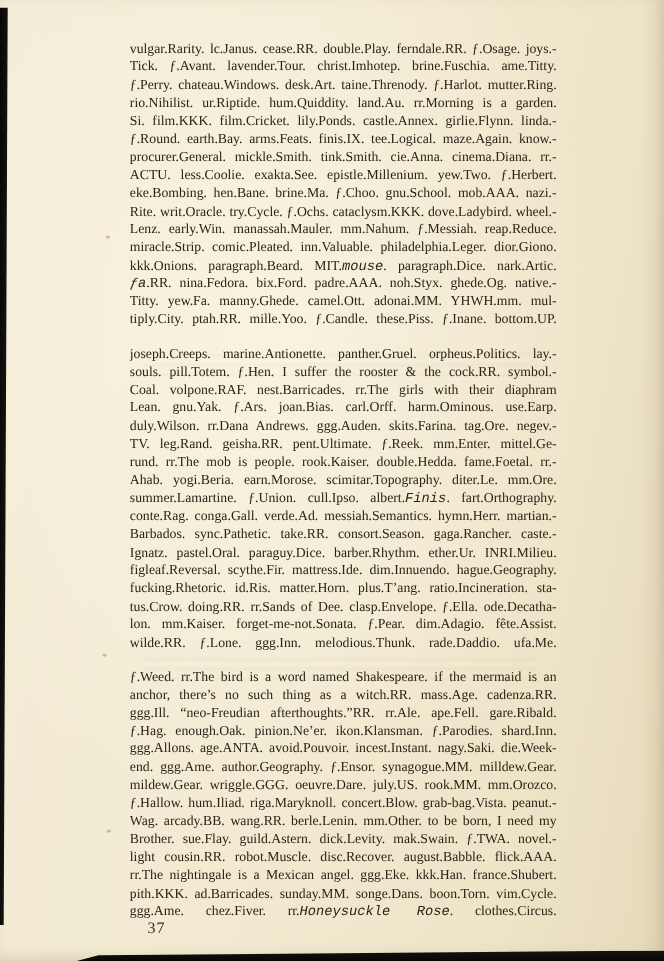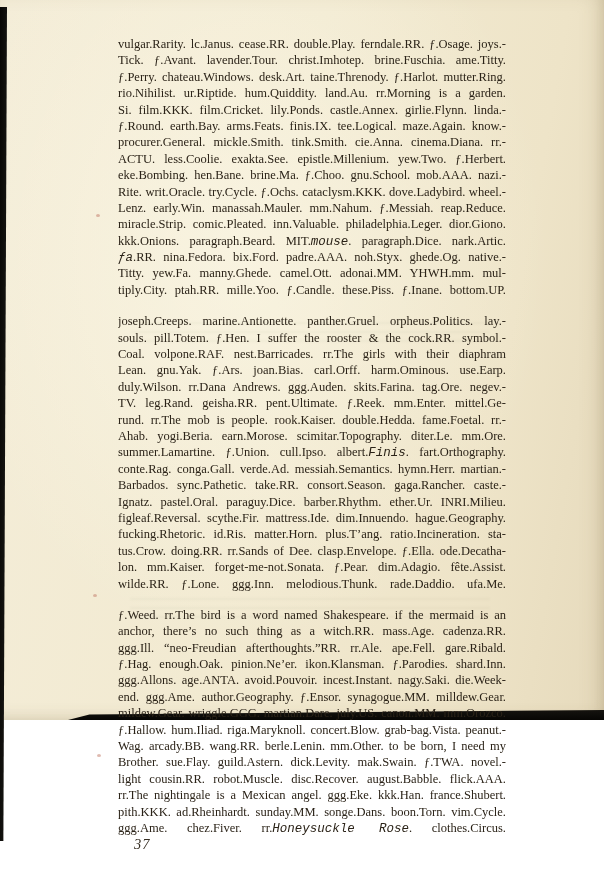--- a/index.html
+++ b/index.html
@@ -6,21 +6,21 @@
     margin: 0;
     padding: 0;
     width: 604px;
     height: 874px;
     overflow: hidden;
     font-family: "Liberation Serif", "DejaVu Serif", serif;
   }
   .page {
     position: relative;
     width: 604px;
-    height: 720px;
+    height: 874px;
     background:
       radial-gradient(ellipse at 40% 35%, rgba(255,252,238,0.5) 0%, rgba(255,252,238,0) 60%),
       linear-gradient(100deg, #f4edd8 0%, #f2ead1 45%, #eee4c8 78%, #e6dabc 100%);
     box-shadow: inset -14px 0 22px -14px rgba(120,100,60,0.35), inset 0 -10px 18px -12px rgba(120,100,60,0.3);
   }
   .scan-edge-left {
     position: absolute;
     left: 0;
     top: 7px;
     width: 7px;
@@ -56,21 +56,20 @@
     white-space: normal;
   }
   .line i { font-style: italic; font-family: Liberation Mono, monospace; }
   .page-number {
     position: absolute;
     left: 134px;
     top: 836px;
     font-size: 14.5px;
     letter-spacing: 1px;
     color: #332b20;
-    font-style: italic;
   }
   .ghosting-artifact {
     position: absolute;
     left: 130px;
     width: 360px;
     height: 26px;
     background: repeating-linear-gradient(to bottom, rgba(110,120,90,0.16) 0 2px, rgba(110,120,90,0) 2px 9px);
     filter: blur(1.2px);
     opacity: 0.35;
   }
@@ -140,25 +139,25 @@
         <div class="line"><span>lon. mm.Kaiser. forget-me-not.Sonata. ƒ.Pear. dim.Adagio. fête.Assist.</span></div>
         <div class="line"><span>wilde.RR. ƒ.Lone. ggg.Inn. melodious.Thunk. rade.Daddio. ufa.Me.</span></div>
       </div>
       <div class="para">
         <div class="line"><span>ƒ.Weed. rr.The bird is a word named Shakespeare. if the mermaid is an</span></div>
         <div class="line"><span>anchor, there’s no such thing as a witch.RR. mass.Age. cadenza.RR.</span></div>
         <div class="line"><span>ggg.Ill. “neo-Freudian afterthoughts.”RR. rr.Ale. ape.Fell. gare.Ribald.</span></div>
         <div class="line"><span>ƒ.Hag. enough.Oak. pinion.Ne’er. ikon.Klansman. ƒ.Parodies. shard.Inn.</span></div>
         <div class="line"><span>ggg.Allons. age.ANTA. avoid.Pouvoir. incest.Instant. nagy.Saki. die.Week-</span></div>
         <div class="line"><span>end. ggg.Ame. author.Geography. ƒ.Ensor. synagogue.MM. milldew.Gear.</span></div>
-        <div class="line"><span>mildew.Gear. wriggle.GGG. martian.Dare. july.US. canon.MM. mm.Orozco.</span></div>
+        <div class="line"><span>mildew.Gear. wriggle.GGG. oeuvre.Dare. july.US. rook.MM. mm.Orozco.</span></div>
         <div class="line"><span>ƒ.Hallow. hum.Iliad. riga.Maryknoll. concert.Blow. grab-bag.Vista. peanut.-</span></div>
         <div class="line"><span>Wag. arcady.BB. wang.RR. berle.Lenin. mm.Other. to be born, I need my</span></div>
         <div class="line"><span>Brother. sue.Flay. guild.Astern. dick.Levity. mak.Swain. ƒ.TWA. novel.-</span></div>
         <div class="line"><span>light cousin.RR. robot.Muscle. disc.Recover. august.Babble. flick.AAA.</span></div>
         <div class="line"><span>rr.The nightingale is a Mexican angel. ggg.Eke. kkk.Han. france.Shubert.</span></div>
-        <div class="line"><span>pith.KKK. ad.Rheinhardt. sunday.MM. songe.Dans. boon.Torn. vim.Cycle.</span></div>
+        <div class="line"><span>pith.KKK. ad.Barricades. sunday.MM. songe.Dans. boon.Torn. vim.Cycle.</span></div>
         <div class="line"><span>ggg.Ame. chez.Fiver. rr.</span><i>Honeysuckle Rose</i><span>. clothes.Circus. locus.Solace. ƒ.-</span></div>
       </div>
     </div>
 
   <div class="page-number">37</div>
 </div>
 
 </body></html>

